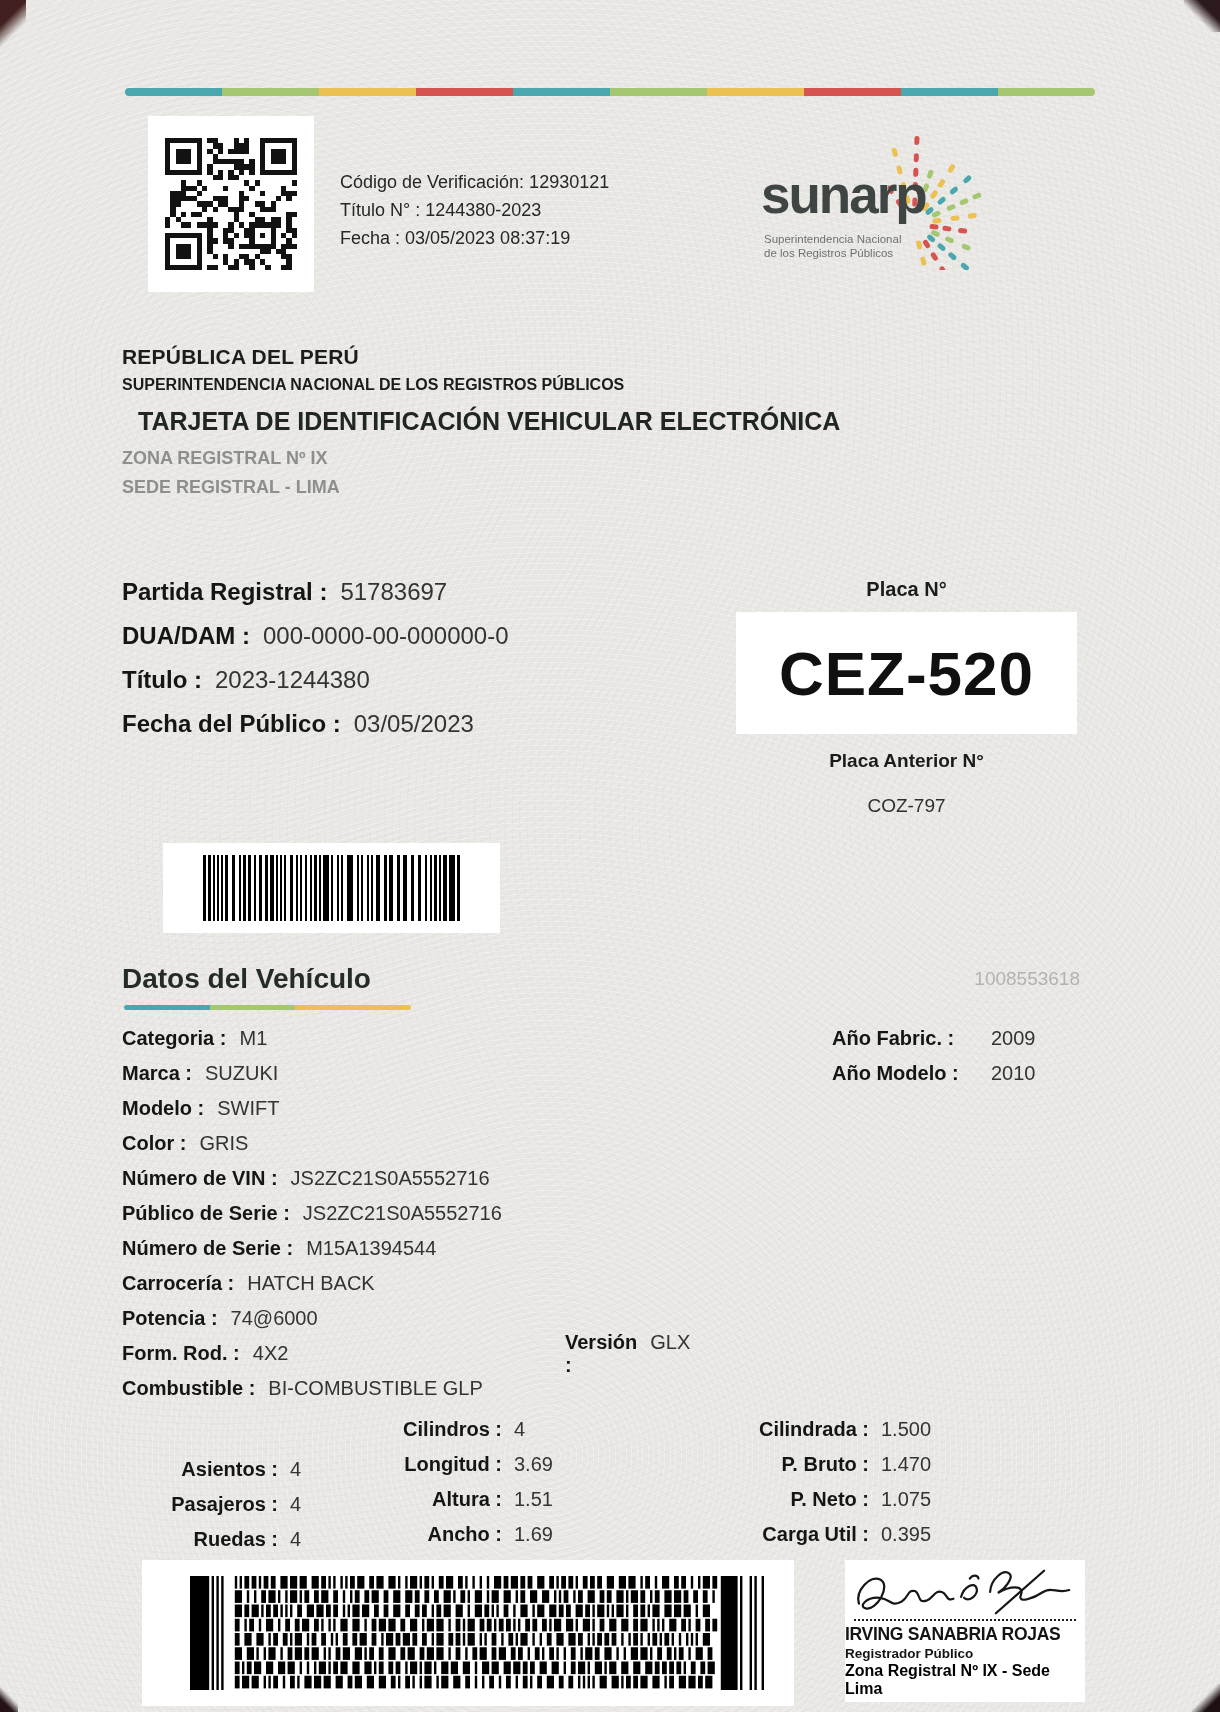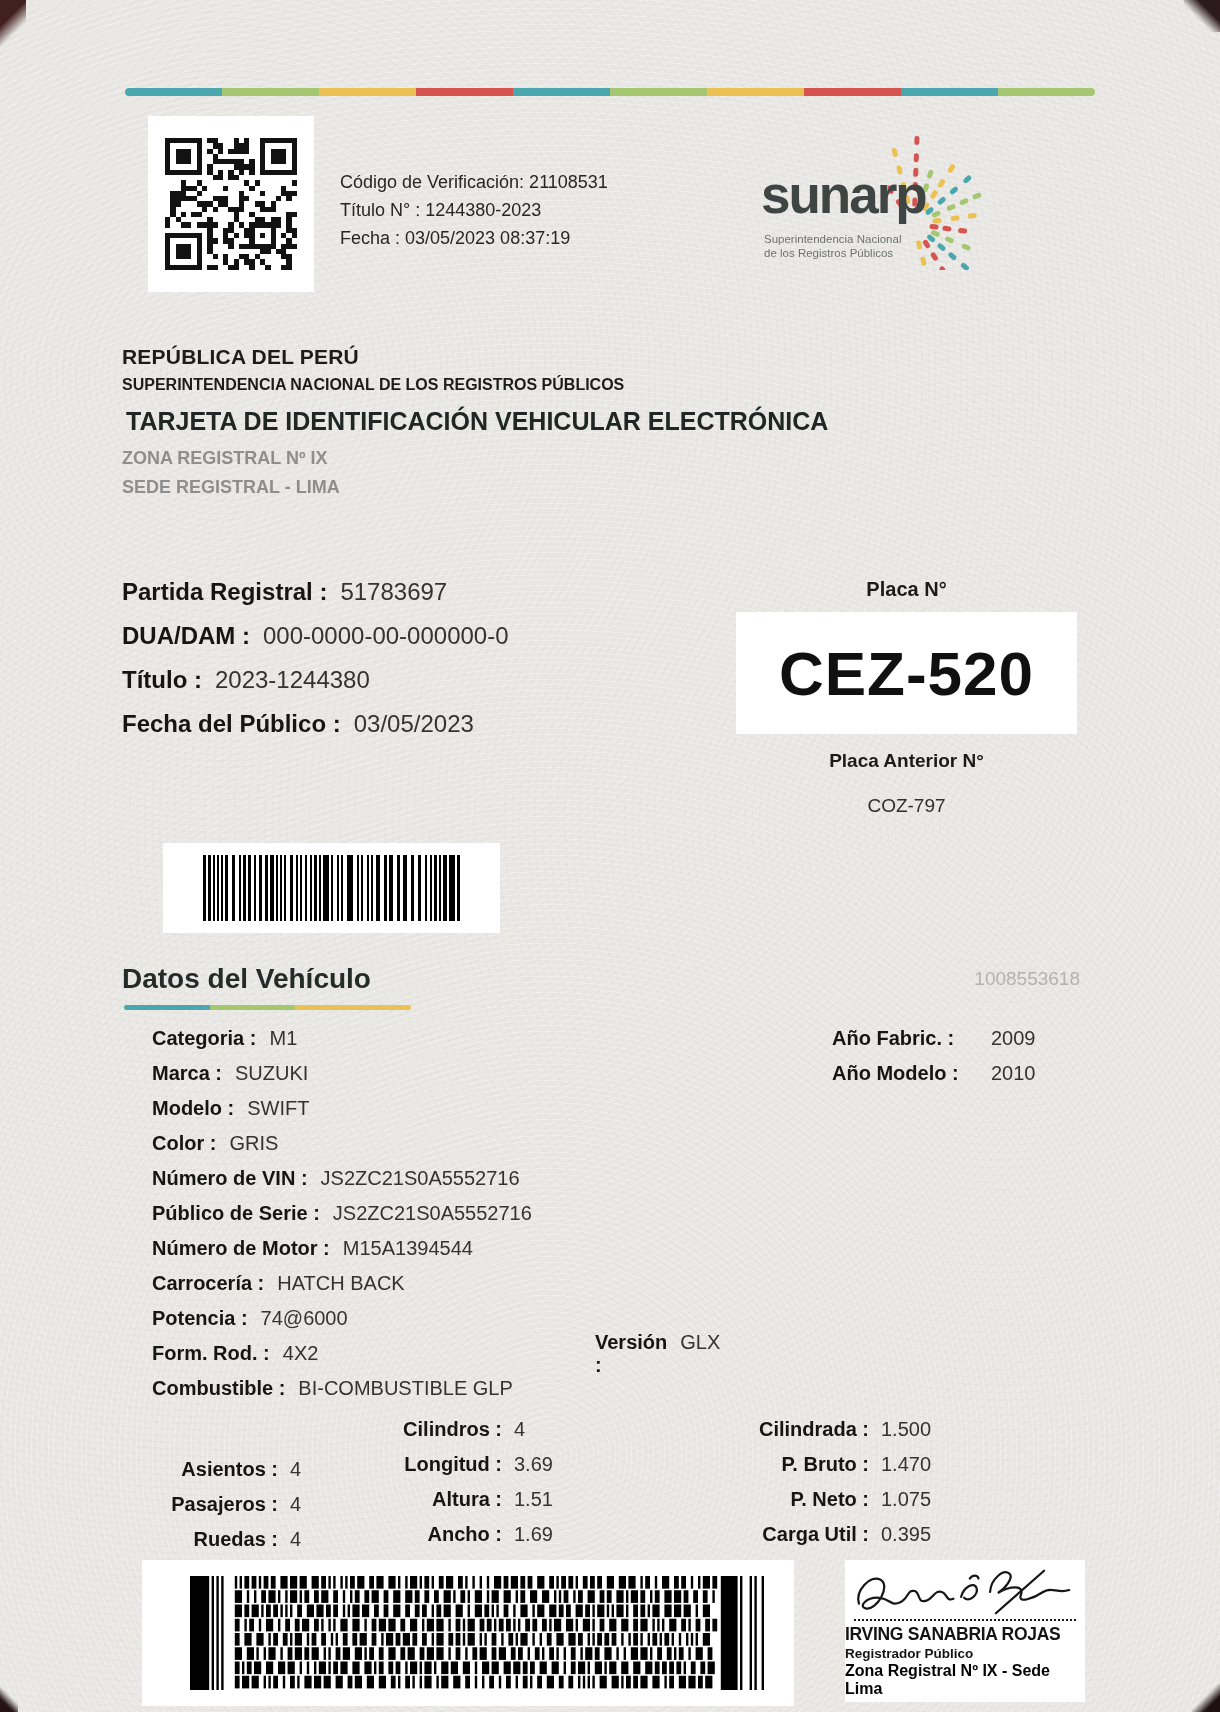--- a/index.html
+++ b/index.html
@@ -16,38 +16,38 @@
   .topbar{left:125px;top:88px;width:970px;height:8px;display:flex;border-radius:4px;overflow:hidden;}
   .qr-panel{left:148px;top:116px;width:166px;height:176px;background:#fff;display:flex;align-items:center;justify-content:center;}
   .verif{left:340px;top:168px;font-size:18px;line-height:28px;color:#262624;}
   .logo{left:755px;top:118px;width:290px;height:170px;}
   .logo .word{position:absolute;left:6px;top:46px;font-size:53px;font-weight:800;letter-spacing:-2px;color:#3e4543;}
   .logo .sub{position:absolute;left:9px;top:114px;font-size:11.5px;line-height:14px;color:#6e7270;}
   .logo .burst{position:absolute;left:133px;top:2px;}
   .heads{left:122px;top:345px;}
   .h-republic{font-size:21px;font-weight:800;letter-spacing:.2px;margin:0 0 7px;color:#1c1c1a;}
   .h-entity{font-size:16px;font-weight:800;margin:0 0 13px;color:#1c1c1a;}
-  .h-card{font-size:25px;font-weight:800;margin:0 4px 12px;color:#202623;}
+  .h-card{font-size:25px;font-weight:800;margin:0 16px 12px;color:#202623;}
   .h-zone{font-size:18px;font-weight:700;color:#8e8e8c;margin:0 0 8px;}
   .h-sede{font-size:18px;font-weight:700;color:#8e8e8c;margin:0;}
   .registry{left:122px;top:570px;font-size:24px;}
   .rrow{height:44px;display:flex;align-items:center;}
   .lbl{font-weight:800;color:#151513;}
   .val{margin-left:13px;color:#33332f;}
   .plate-label{left:736px;top:578px;width:341px;text-align:center;font-weight:800;font-size:20px;}
   .plate-box{left:736px;top:612px;width:341px;height:122px;background:#fff;display:flex;align-items:center;justify-content:center;}
   .plate-number{font-size:62px;font-weight:800;letter-spacing:1px;color:#101010;}
   .prev-label{left:736px;top:750px;width:341px;text-align:center;font-weight:800;font-size:19px;}
   .prev-number{left:736px;top:795px;width:341px;text-align:center;font-size:19px;color:#2e2e2c;}
   .bc1-panel{left:163px;top:843px;width:337px;height:90px;background:#fff;display:flex;align-items:center;justify-content:center;}
   .section-title{left:122px;top:963px;font-size:28px;font-weight:800;color:#242b28;}
   .section-underline{left:124px;top:1005px;width:287px;height:5px;display:flex;border-radius:3px;overflow:hidden;}
   .ref-number{left:880px;top:968px;width:200px;text-align:right;font-size:19px;color:#b3b2ae;}
   .vfields{left:122px;top:1021px;font-size:20px;}
-  .vrow{height:35px;display:flex;align-items:center;position:relative;margin-left:30px;}
+  .vrow{height:35px;display:flex;align-items:center;position:relative;}
   .inlinef{position:absolute;left:443px;display:flex;}
   .years{left:832px;top:1021px;font-size:20px;}
   .yrow{height:35px;display:flex;align-items:center;}
   .yrow .lbl{min-width:146px;}
   .specs-col{top:1412px;font-size:20px;}
   .col1{left:138px;margin-top:40px;} .col2{left:338px;} .col3{left:688px;}
   .srow{height:35px;display:flex;align-items:center;}
   .slbl{font-weight:800;text-align:right;color:#151513;}
   .col1 .slbl{width:140px;} .col2 .slbl{width:164px;} .col3 .slbl{width:181px;}
   .sval{margin-left:12px;color:#33332f;}
@@ -275,21 +275,21 @@
         <rect x="18" y="0" width="7" height="7" fill="#121212"></rect>
         <rect x="19" y="1" width="5" height="5" fill="#fff"></rect>
         <rect x="20" y="2" width="3" height="3" fill="#121212"></rect>
         <rect x="0" y="18" width="7" height="7" fill="#121212"></rect>
         <rect x="1" y="19" width="5" height="5" fill="#fff"></rect>
         <rect x="2" y="20" width="3" height="3" fill="#121212"></rect>
       </svg>
   </div>
 
   <div class="abs verif">
-    <div>Código de Verificación: 21108531</div>
+    <div>Código de Verificación: 12930121</div>
     <div>Título N° : 1244380-2023</div>
     <div>Fecha : 03/05/2023 08:37:19</div>
   </div>
 
   <div class="abs logo">
     <svg class="burst" width="150" height="150" viewBox="0 0 150 150">
         <rect x="-4.5" y="-2.5" width="9" height="5" rx="2.5" fill="#d65450" transform="translate(11.6 83.4) rotate(-125)"></rect>
         <rect x="-4.5" y="-2.5" width="9" height="5" rx="2.5" fill="#d65450" transform="translate(2.0 69.7) rotate(-125)"></rect>
         <rect x="-4.5" y="-2.5" width="9" height="5" rx="2.5" fill="#d65450" transform="translate(-7.4 56.4) rotate(-125)"></rect>
         <rect x="-4.5" y="-2.5" width="9" height="5" rx="2.5" fill="#d65450" transform="translate(-17.7 41.5) rotate(-125)"></rect>
@@ -462,21 +462,21 @@
     </div>
     <div class="vrow">
       <span class="lbl">Número de VIN :</span>
       <span class="val">JS2ZC21S0A5552716</span>
     </div>
     <div class="vrow">
       <span class="lbl">Público de Serie :</span>
       <span class="val">JS2ZC21S0A5552716</span>
     </div>
     <div class="vrow">
-      <span class="lbl">Número de Motor :</span>
+      <span class="lbl">Número de Serie :</span>
       <span class="val">M15A1394544</span>
     </div>
     <div class="vrow">
       <span class="lbl">Carrocería :</span>
       <span class="val">HATCH BACK</span>
     </div>
     <div class="vrow">
       <span class="lbl">Potencia :</span>
       <span class="val">74@6000</span>
     </div>

